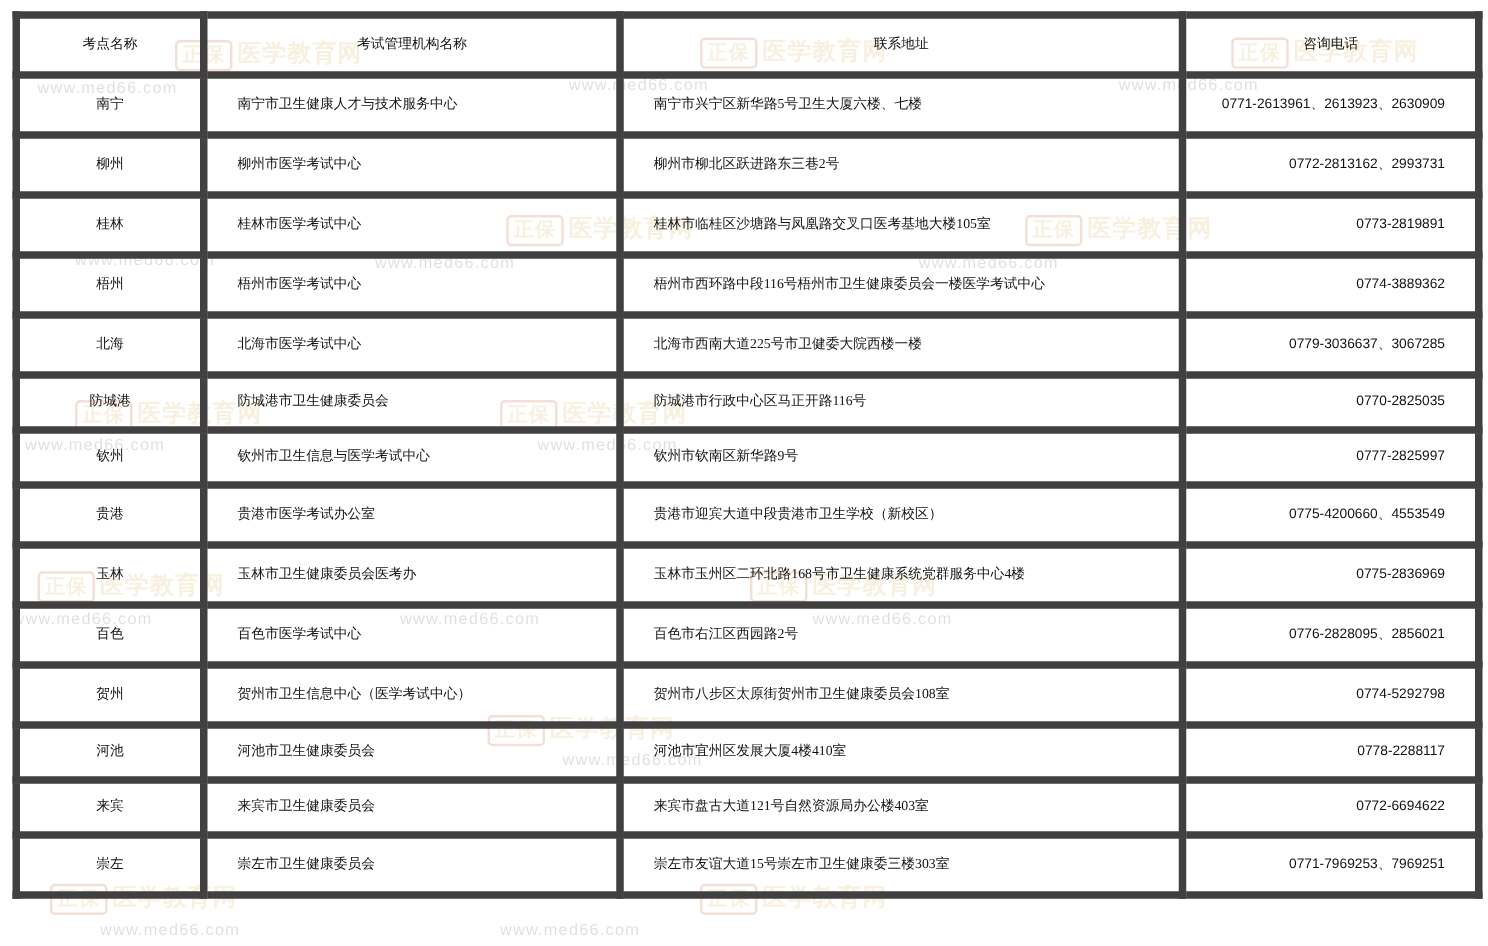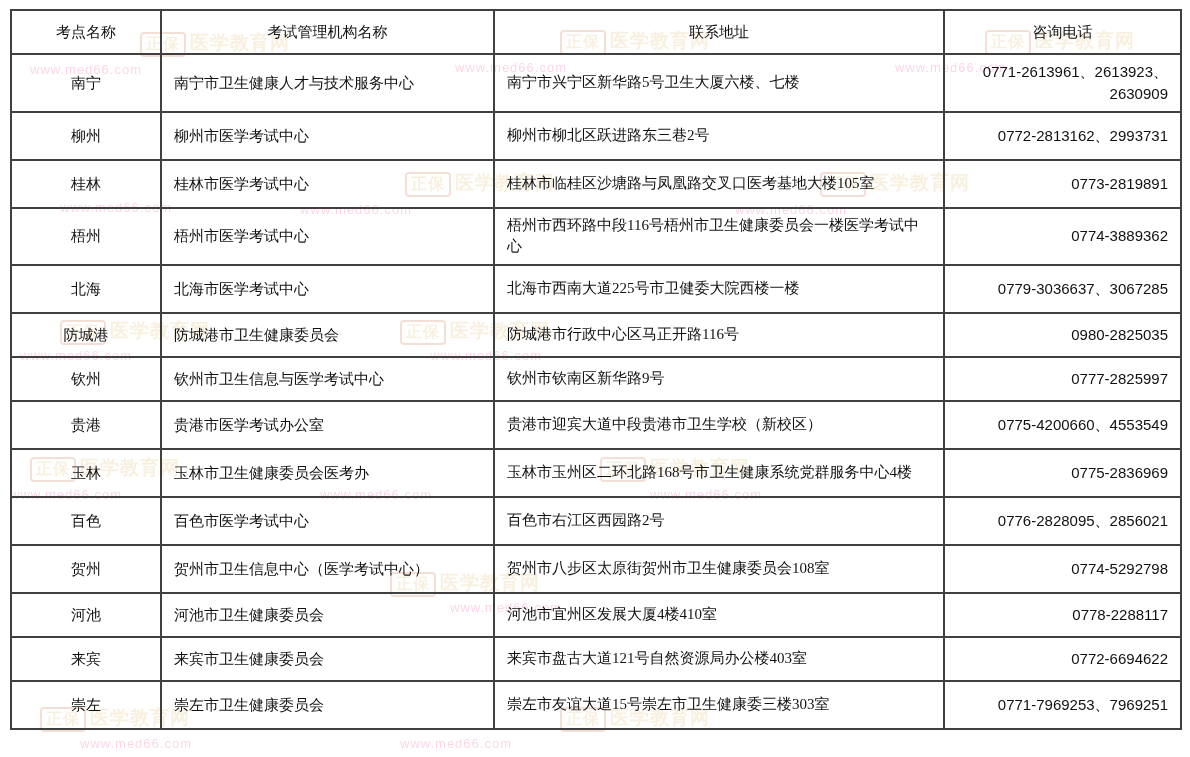--- a/index.html
+++ b/index.html
@@ -27,21 +27,21 @@
   .wm {
     position: absolute;
     white-space: nowrap;
     color: #d9a441;
     opacity: 0.16;
     font-size: 19px;
     font-weight: bold;
     letter-spacing: 1px;
   }
   .wm.grey {
-    color: #ec4899;
+    color: #737373;
     opacity: 0.22;
     font-size: 13px;
     font-weight: normal;
   }
   .wm .badge {
     display: inline-block;
     border: 2px solid #c2410c;
     border-radius: 4px;
     padding: 0 4px;
     margin-right: 4px;
@@ -57,23 +57,23 @@
   }
 
   table.contact-table {
     border-collapse: collapse;
     width: 1170px;
     table-layout: fixed;
     background: transparent;
   }
   table.contact-table th,
   table.contact-table td {
-    border: 2px solid #404040;
-    padding: 6px 12px;
-    font-size: 15px;
+    border: 6px solid #404040;
+    padding: 6px 24px;
+    font-size: 11px;
     line-height: 1.45;
     vertical-align: middle;
     background: transparent;
   }
   table.contact-table th {
     text-align: center;
     font-weight: normal;
     color: #111111;
     height: 30px;
   }
@@ -185,21 +185,21 @@
       <tr class="row-h-2">
         <td class="col-site">北海</td>
         <td class="col-org">北海市医学考试中心</td>
         <td class="col-addr">北海市西南大道225号市卫健委大院西楼一楼</td>
         <td class="col-phone phone-two">0779-3036637、3067285</td>
       </tr>
       <tr class="row-h-1">
         <td class="col-site">防城港</td>
         <td class="col-org">防城港市卫生健康委员会</td>
         <td class="col-addr">防城港市行政中心区马正开路116号</td>
-        <td class="col-phone">0980-2825035</td>
+        <td class="col-phone">0770-2825035</td>
       </tr>
       <tr class="row-h-1">
         <td class="col-site">钦州</td>
         <td class="col-org">钦州市卫生信息与医学考试中心</td>
         <td class="col-addr">钦州市钦南区新华路9号</td>
         <td class="col-phone">0777-2825997</td>
       </tr>
       <tr class="row-h-2">
         <td class="col-site">贵港</td>
         <td class="col-org">贵港市医学考试办公室</td>

